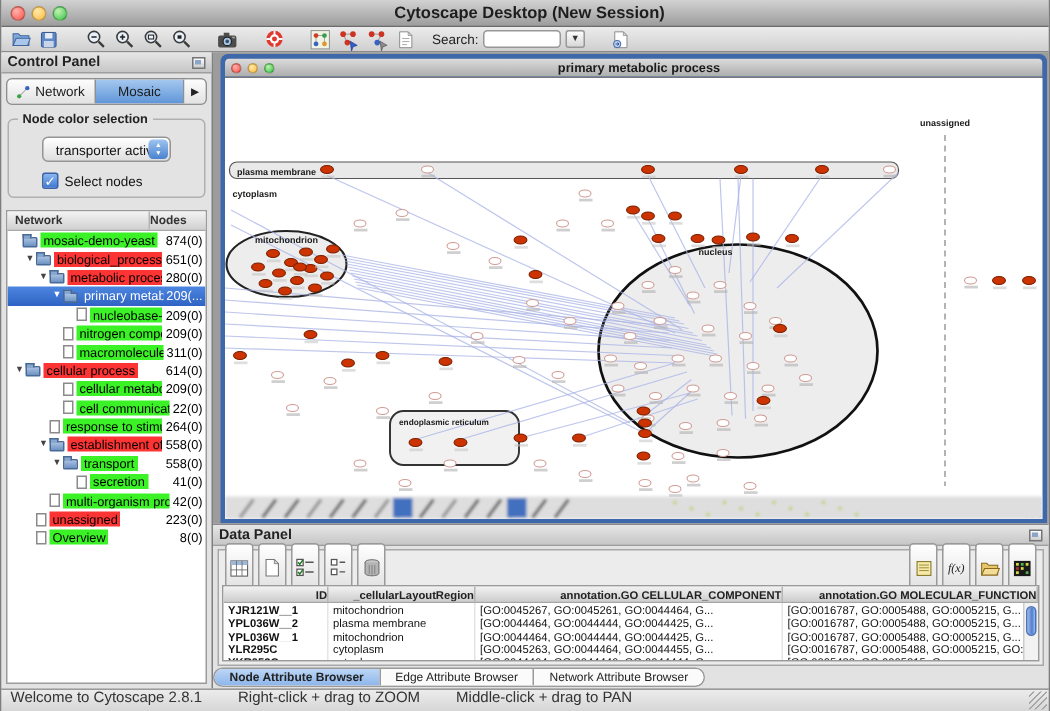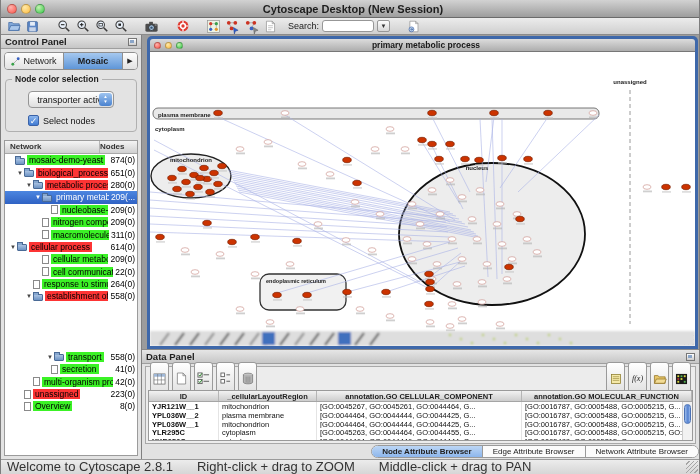--- a/index.html
+++ b/index.html
@@ -28,21 +28,21 @@
   .main { flex:1; display:flex; min-height:0; }
 
   
   .cp { width:141px; flex:none; background:#e3e3e3; border-right:1px solid #808080; display:flex; flex-direction:column; }
   .panel-title { height:14px; background:linear-gradient(#e6e6e6,#c6c6c6); border-bottom:1px solid #9e9e9e; display:flex; align-items:center; justify-content:space-between; padding:0 4px; font-size:9.5px; font-weight:bold; color:#222; flex:none; }
   .float-ic { width:9px; height:8px; border:1px solid #777; background:linear-gradient(#fff,#ccc); position:relative; }
   .float-ic::before { content:''; position:absolute; left:1px; top:1px; width:4px; height:3px; background:#8aa5c8; }
   .cp-tabs { padding:3px 3px 2px; flex:none; }
   .seg { display:flex; border:1px solid #8f8f8f; border-radius:4px; overflow:hidden; background:#f5f5f5; height:18px; }
   .seg-btn { flex:1; display:flex; align-items:center; justify-content:center; gap:3px; font-size:9px; color:#1b1b1b; border-right:1px solid #8f8f8f; background:linear-gradient(#fdfdfd,#e2e2e2); }
-  .seg-btn.sel { background:linear-gradient(#a5c8ef,#5f96d8); font-weight:bold; }
+  .seg-btn.sel { background:linear-gradient(#a5c8ef,#5f96d8); font-weight:normal; }
   .seg-arrow { width:14px; flex:none; display:flex; align-items:center; justify-content:center; font-size:7px; color:#222; background:linear-gradient(#fdfdfd,#e2e2e2); }
   .cp-group { margin:7px 4px 4px; border:1px solid #b0b0b0; border-radius:4px; position:relative; padding:9px 20px 5px; flex:none; }
   .cp-legend { position:absolute; top:-6px; left:6px; background:#e3e3e3; padding:0 3px; font-size:8.5px; font-weight:bold; color:#222; }
   .popup { height:17px; border:1px solid #959595; border-radius:4px; background:linear-gradient(#ffffff,#dedede); display:flex; align-items:center; font-size:9px; color:#111; padding-left:6px; position:relative; margin:2px 2px 6px;justify-content:center; }
   .popup-stepper { position:absolute; right:1px; top:1px; bottom:1px; width:13px; border-radius:3px; background:linear-gradient(#9ec4f0,#4a82cf); color:#fff; font-size:4.5px; line-height:4.5px; display:flex; flex-direction:column; align-items:center; justify-content:center; }
   .chk-row { display:flex; align-items:center; gap:4px; padding:1px 2px 0; }
   .chk { width:11px; height:11px; border-radius:2px; border:1px solid #3a62a8; background:linear-gradient(#8cb6ee,#3f7ad2); color:#fff; font-size:9px; line-height:10px; text-align:center; }
   .chk-label { font-size:9px; color:#111; }
   .tree-wrap { flex:1; display:flex; flex-direction:column; margin:4px 3px 3px; border:1px solid #9b9b9b; background:#fff; min-height:0; }
   .tree-header { display:flex; height:13px; background:linear-gradient(#f4f4f4,#d0d0d0); border-bottom:1px solid #a8a8a8; font-size:8px; font-weight:bold; color:#333; flex:none; }
@@ -75,37 +75,37 @@
 
   
   .dp { position:absolute; left:0; right:0; bottom:0; height:110px; background:#e2e2e2; border-top:1px solid #8a8a8a; display:flex; flex-direction:column; }
   .dp-body { flex:1; margin:2px 3px 0; border:1px solid #a8a8a8; background:#ececec; display:flex; flex-direction:column; min-height:0; }
   .dp-toolbar { height:23px; display:flex; align-items:center; gap:3px; padding:0 4px; flex:none; }
   .dp-btn { width:19px; height:33px; border:1px solid #9a9a9a; border-radius:3px; background:linear-gradient(#ffffff,#e0e0e0); display:flex; align-items:center; justify-content:center; flex:none; }
   .dp-right { margin-left:auto; display:flex; gap:3px; }
   .fx { font-size:8px; font-style:italic; font-family:"Liberation Serif", serif; color:#222; }
   .dp-table { flex:1; margin:0 2px 2px; border:1px solid #9a9a9a; background:#fff; position:relative; overflow:hidden; display:flex; flex-direction:column; }
   .dp-thead { display:flex; height:11px; background:linear-gradient(#f2f2f2,#cdcdcd); border-bottom:1px solid #a5a5a5; font-size:7.5px; font-weight:bold; color:#222; flex:none; }
-  .dp-th { border-right:1px solid #b5b5b5; padding:1px 0 0; text-align:center; overflow:hidden; white-space:nowrap; }
+  .dp-th { border-right:1px solid #b5b5b5; padding:1px 0 0; text-align:right; overflow:hidden; white-space:nowrap; }
   .dp-row { display:flex; height:8.8px; font-size:7.5px; color:#111; }
   .dp-cell { border-right:1px solid #e4e4e4; padding:0 3px; overflow:hidden; white-space:nowrap; }
   .c0 { width:70px; flex:none; font-weight:bold; }
   .c1 { width:98px; flex:none; }
   .c2 { width:205px; flex:none; }
   .c3 { flex:1; }
   .dp-scroll { position:absolute; right:0; top:11px; bottom:0; width:10px; background:#f2f2f2; border-left:1px solid #ccc; }
   .dp-thumb { position:absolute; left:1px; right:1px; top:2px; height:20px; border-radius:5px; background:linear-gradient(90deg,#9cbcec,#507ecf 60%,#9cbcec); border:1px solid #4a71b5; }
-  .dp-tabs { height:15px; display:flex; align-items:center; justify-content:flex-end; flex:none; }
+  .dp-tabs { height:15px; display:flex; align-items:center; justify-content:flex-start; flex:none; }
   .seg2 { display:flex; height:13px; border:1px solid #9a9a9a; border-radius:8px; overflow:hidden; background:#fff; font-size:8px; color:#222; }
   .seg2 .tab2 { padding:0 10px; display:flex; align-items:center; border-right:1px solid #9a9a9a; background:#fbfbfb; white-space:nowrap; }
   .seg2 .tab2:last-child { border-right:none; }
   .seg2 .tab2.sel { background:linear-gradient(#bcd6f5,#8db6ec); font-weight:bold; }
 
   
-  .statusbar { height:15px; background:linear-gradient(#ececec,#d6d6d6); border-top:1px solid #9a9a9a; display:flex; align-items:flex-end; font-size:13px; color:#333; padding:0 6px; flex:none; position:relative; }
+  .statusbar { height:15px; background:linear-gradient(#ececec,#d6d6d6); border-top:1px solid #9a9a9a; display:flex; align-items:flex-start; font-size:10px; color:#333; padding:0 6px; flex:none; position:relative; }
   .status-item { margin-right:24px; white-space:nowrap; }
   .resize-grip { position:absolute; right:1px; bottom:1px; width:12px; height:12px; background:repeating-linear-gradient(135deg, transparent 0 2px, #a5a5a5 2px 3px); }
 </style>
 </head>
 <body>
 
 <div class="app">
 
   <div class="titlebar">
     <div class="traffic">
@@ -345,21 +345,21 @@
               <span class="file-ic"></span>
               <span class="hl green">response to stimulu</span>
               <span class="nodes-val">264(0)</span>
             </div>
             <div class="tree-row" style="padding-left: 20px;">
               <span class="tw-arrow">▼</span>
               <span class="fold"></span>
               <span class="hl red">establishment of lo</span>
               <span class="nodes-val">558(0)</span>
             </div>
-            <div class="tree-row" style="padding-left: 41px; margin-top: 48px;">
+            <div class="tree-row" style="padding-left: 29px;">
               <span class="tw-arrow">▼</span>
               <span class="fold"></span>
               <span class="hl green">transport</span>
               <span class="nodes-val">558(0)</span>
             </div>
             <div class="tree-row" style="padding-left: 38px;">
               <span class="tw-arrow"></span>
               <span class="file-ic"></span>
               <span class="hl green">secretion</span>
               <span class="nodes-val">41(0)</span>

